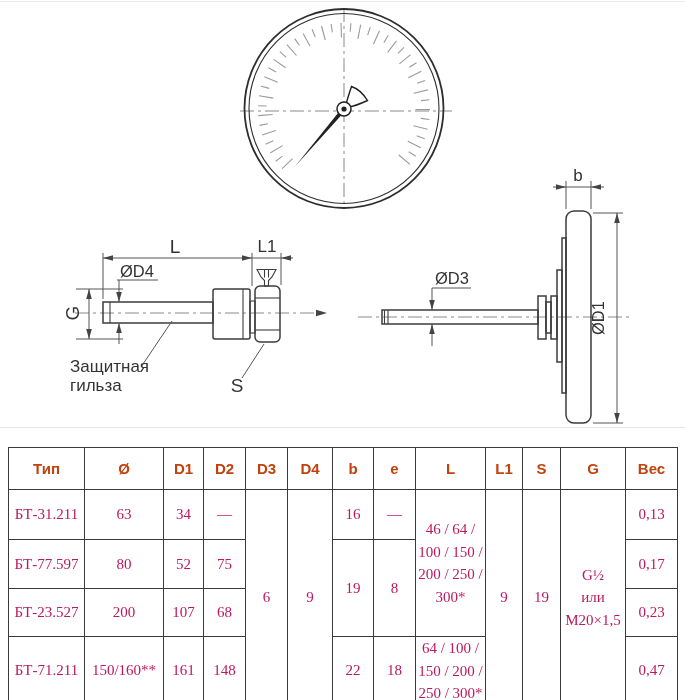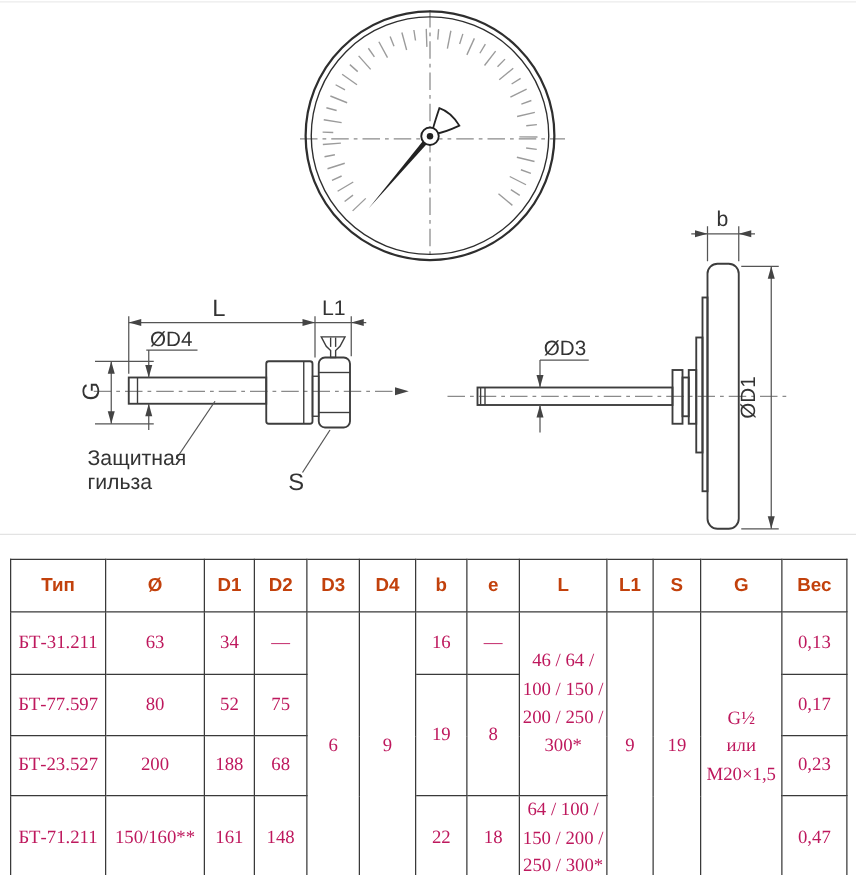--- a/index.html
+++ b/index.html
@@ -238,21 +238,21 @@
       <td>80</td>
       <td>52</td>
       <td>75</td>
       <td rowspan="2">19</td>
       <td rowspan="2">8</td>
       <td>0,17</td>
     </tr>
     <tr style="height:48px">
       <td>БТ-23.527</td>
       <td>200</td>
-      <td>188</td>
+      <td>107</td>
       <td>68</td>
       <td>0,23</td>
     </tr>
     <tr style="height:53px">
       <td>БТ-71.211</td>
       <td>150/160**</td>
       <td>161</td>
       <td>148</td>
       <td>22</td>
       <td>18</td>

